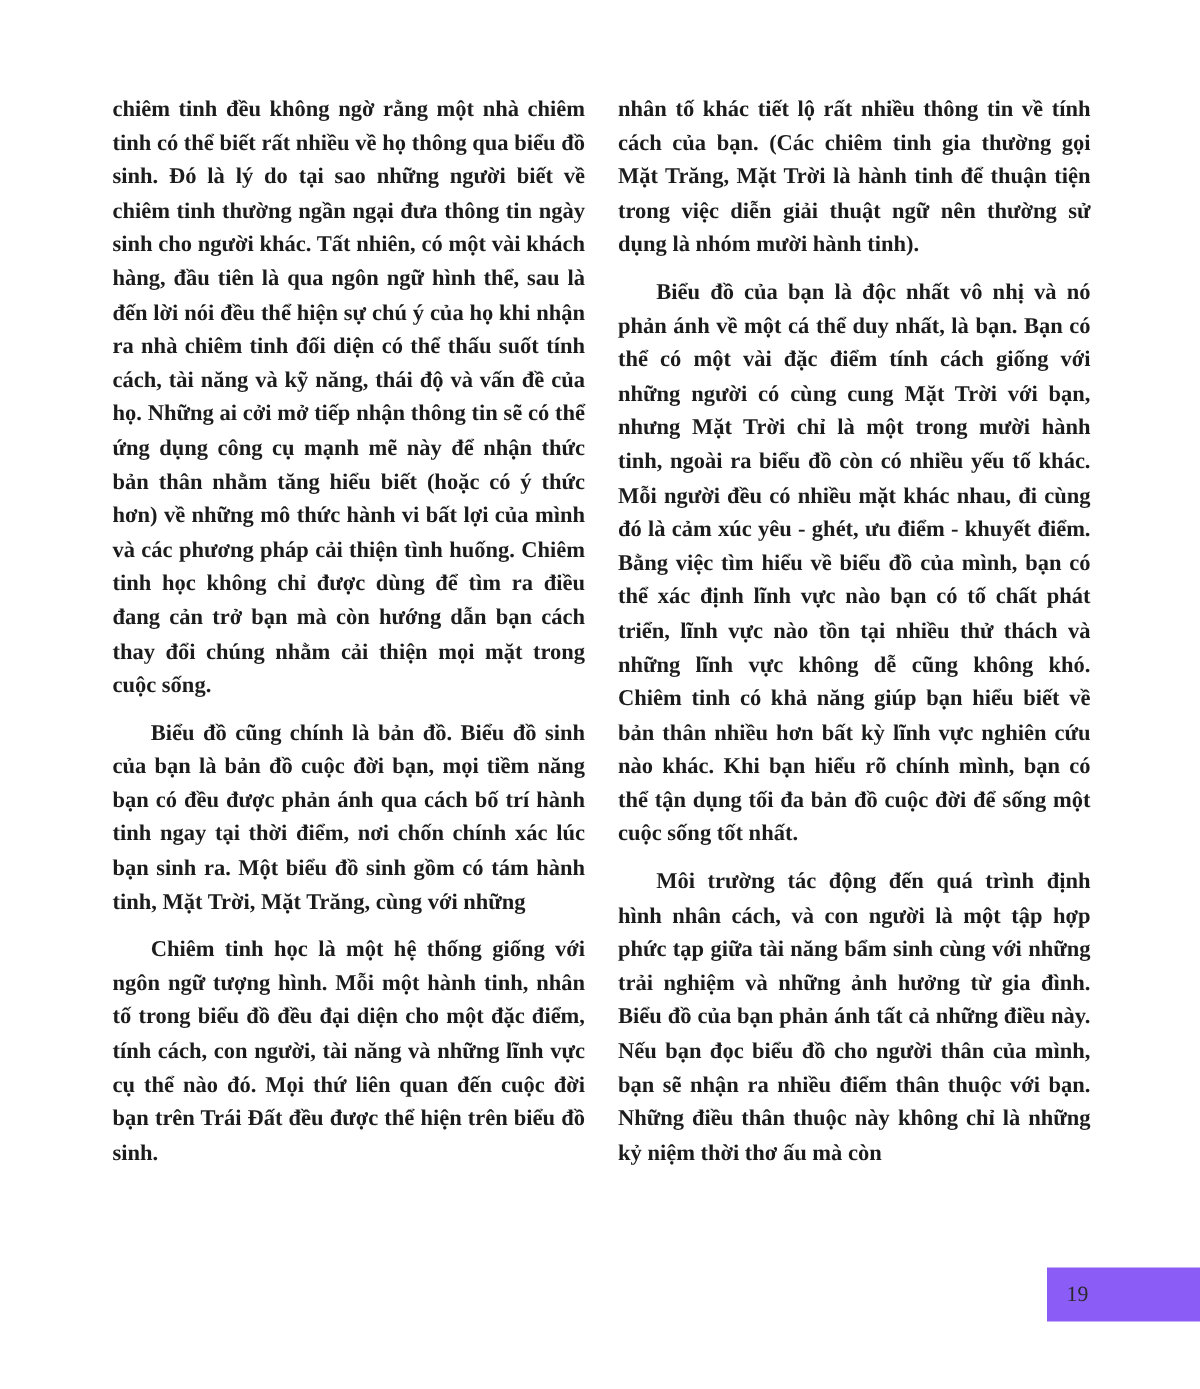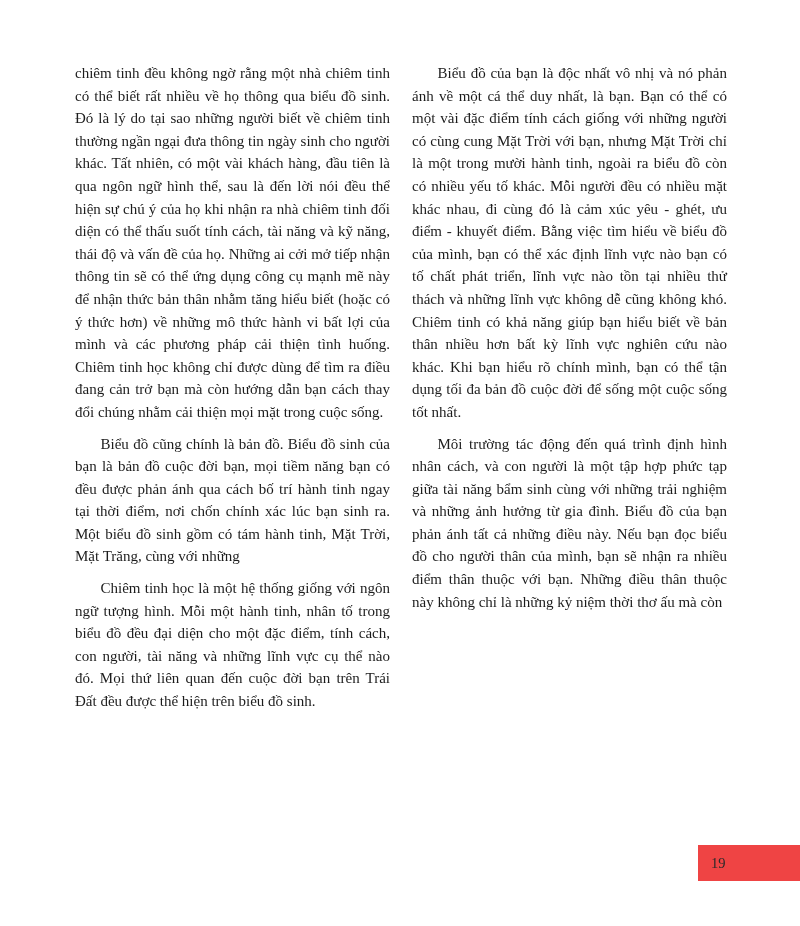--- a/index.html
+++ b/index.html
@@ -27,31 +27,32 @@
     width: 315px;
     font-size: 15px;
     line-height: 22.6px;
     color: #1c1c1c;
     text-align: justify;
     text-justify: inter-word;
     hyphens: none;
   }
   .col p {
     margin: 0 0 9px 0;
+    font-weight: bold;
   }
   .col p.indent {
     text-indent: 1.7em;
   }
   .page-tab {
     position: absolute;
     right: 0;
     bottom: 45px;
     width: 102px;
     height: 36px;
-    background: #ef4444;
+    background: #8b5cf6;
     display: flex;
     align-items: center;
     box-sizing: border-box;
     padding-left: 13px;
     font-size: 14.5px;
     color: #2a2a2a;
   }
 </style>
 </head>
 <body>
@@ -60,20 +61,21 @@
 
   <div class="columns">
 
     <div class="col">
       <p>chiêm tinh đều không ngờ rằng một nhà chiêm tinh có thể biết rất nhiều về họ thông qua biểu đồ sinh. Đó là lý do tại sao những người biết về chiêm tinh thường ngần ngại đưa thông tin ngày sinh cho người khác. Tất nhiên, có một vài khách hàng, đầu tiên là qua ngôn ngữ hình thể, sau là đến lời nói đều thể hiện sự chú ý của họ khi nhận ra nhà chiêm tinh đối diện có thể thấu suốt tính cách, tài năng và kỹ năng, thái độ và vấn đề của họ. Những ai cởi mở tiếp nhận thông tin sẽ có thể ứng dụng công cụ mạnh mẽ này để nhận thức bản thân nhằm tăng hiểu biết (hoặc có ý thức hơn) về những mô thức hành vi bất lợi của mình và các phương pháp cải thiện tình huống. Chiêm tinh học không chỉ được dùng để tìm ra điều đang cản trở bạn mà còn hướng dẫn bạn cách thay đổi chúng nhằm cải thiện mọi mặt trong cuộc sống.</p>
       <p class="indent">Biểu đồ cũng chính là bản đồ. Biểu đồ sinh của bạn là bản đồ cuộc đời bạn, mọi tiềm năng bạn có đều được phản ánh qua cách bố trí hành tinh ngay tại thời điểm, nơi chốn chính xác lúc bạn sinh ra. Một biểu đồ sinh gồm có tám hành tinh, Mặt Trời, Mặt Trăng, cùng với những</p>
       <p class="indent">Chiêm tinh học là một hệ thống giống với ngôn ngữ tượng hình. Mỗi một hành tinh, nhân tố trong biểu đồ đều đại diện cho một đặc điểm, tính cách, con người, tài năng và những lĩnh vực cụ thể nào đó. Mọi thứ liên quan đến cuộc đời bạn trên Trái Đất đều được thể hiện trên biểu đồ sinh.</p>
     </div>
 
     <div class="col">
+      <p>nhân tố khác tiết lộ rất nhiều thông tin về tính cách của bạn. (Các chiêm tinh gia thường gọi Mặt Trăng, Mặt Trời là hành tinh để thuận tiện trong việc diễn giải thuật ngữ nên thường sử dụng là nhóm mười hành tinh).</p>
       <p class="indent">Biểu đồ của bạn là độc nhất vô nhị và nó phản ánh về một cá thể duy nhất, là bạn. Bạn có thể có một vài đặc điểm tính cách giống với những người có cùng cung Mặt Trời với bạn, nhưng Mặt Trời chỉ là một trong mười hành tinh, ngoài ra biểu đồ còn có nhiều yếu tố khác. Mỗi người đều có nhiều mặt khác nhau, đi cùng đó là cảm xúc yêu - ghét, ưu điểm - khuyết điểm. Bằng việc tìm hiểu về biểu đồ của mình, bạn có thể xác định lĩnh vực nào bạn có tố chất phát triển, lĩnh vực nào tồn tại nhiều thử thách và những lĩnh vực không dễ cũng không khó. Chiêm tinh có khả năng giúp bạn hiểu biết về bản thân nhiều hơn bất kỳ lĩnh vực nghiên cứu nào khác. Khi bạn hiểu rõ chính mình, bạn có thể tận dụng tối đa bản đồ cuộc đời để sống một cuộc sống tốt nhất.</p>
       <p class="indent">Môi trường tác động đến quá trình định hình nhân cách, và con người là một tập hợp phức tạp giữa tài năng bẩm sinh cùng với những trải nghiệm và những ảnh hưởng từ gia đình. Biểu đồ của bạn phản ánh tất cả những điều này. Nếu bạn đọc biểu đồ cho người thân của mình, bạn sẽ nhận ra nhiều điểm thân thuộc với bạn. Những điều thân thuộc này không chỉ là những kỷ niệm thời thơ ấu mà còn</p>
     </div>
 
   </div>
 
   <div class="page-tab">
     <span>19</span>
   </div>
 

